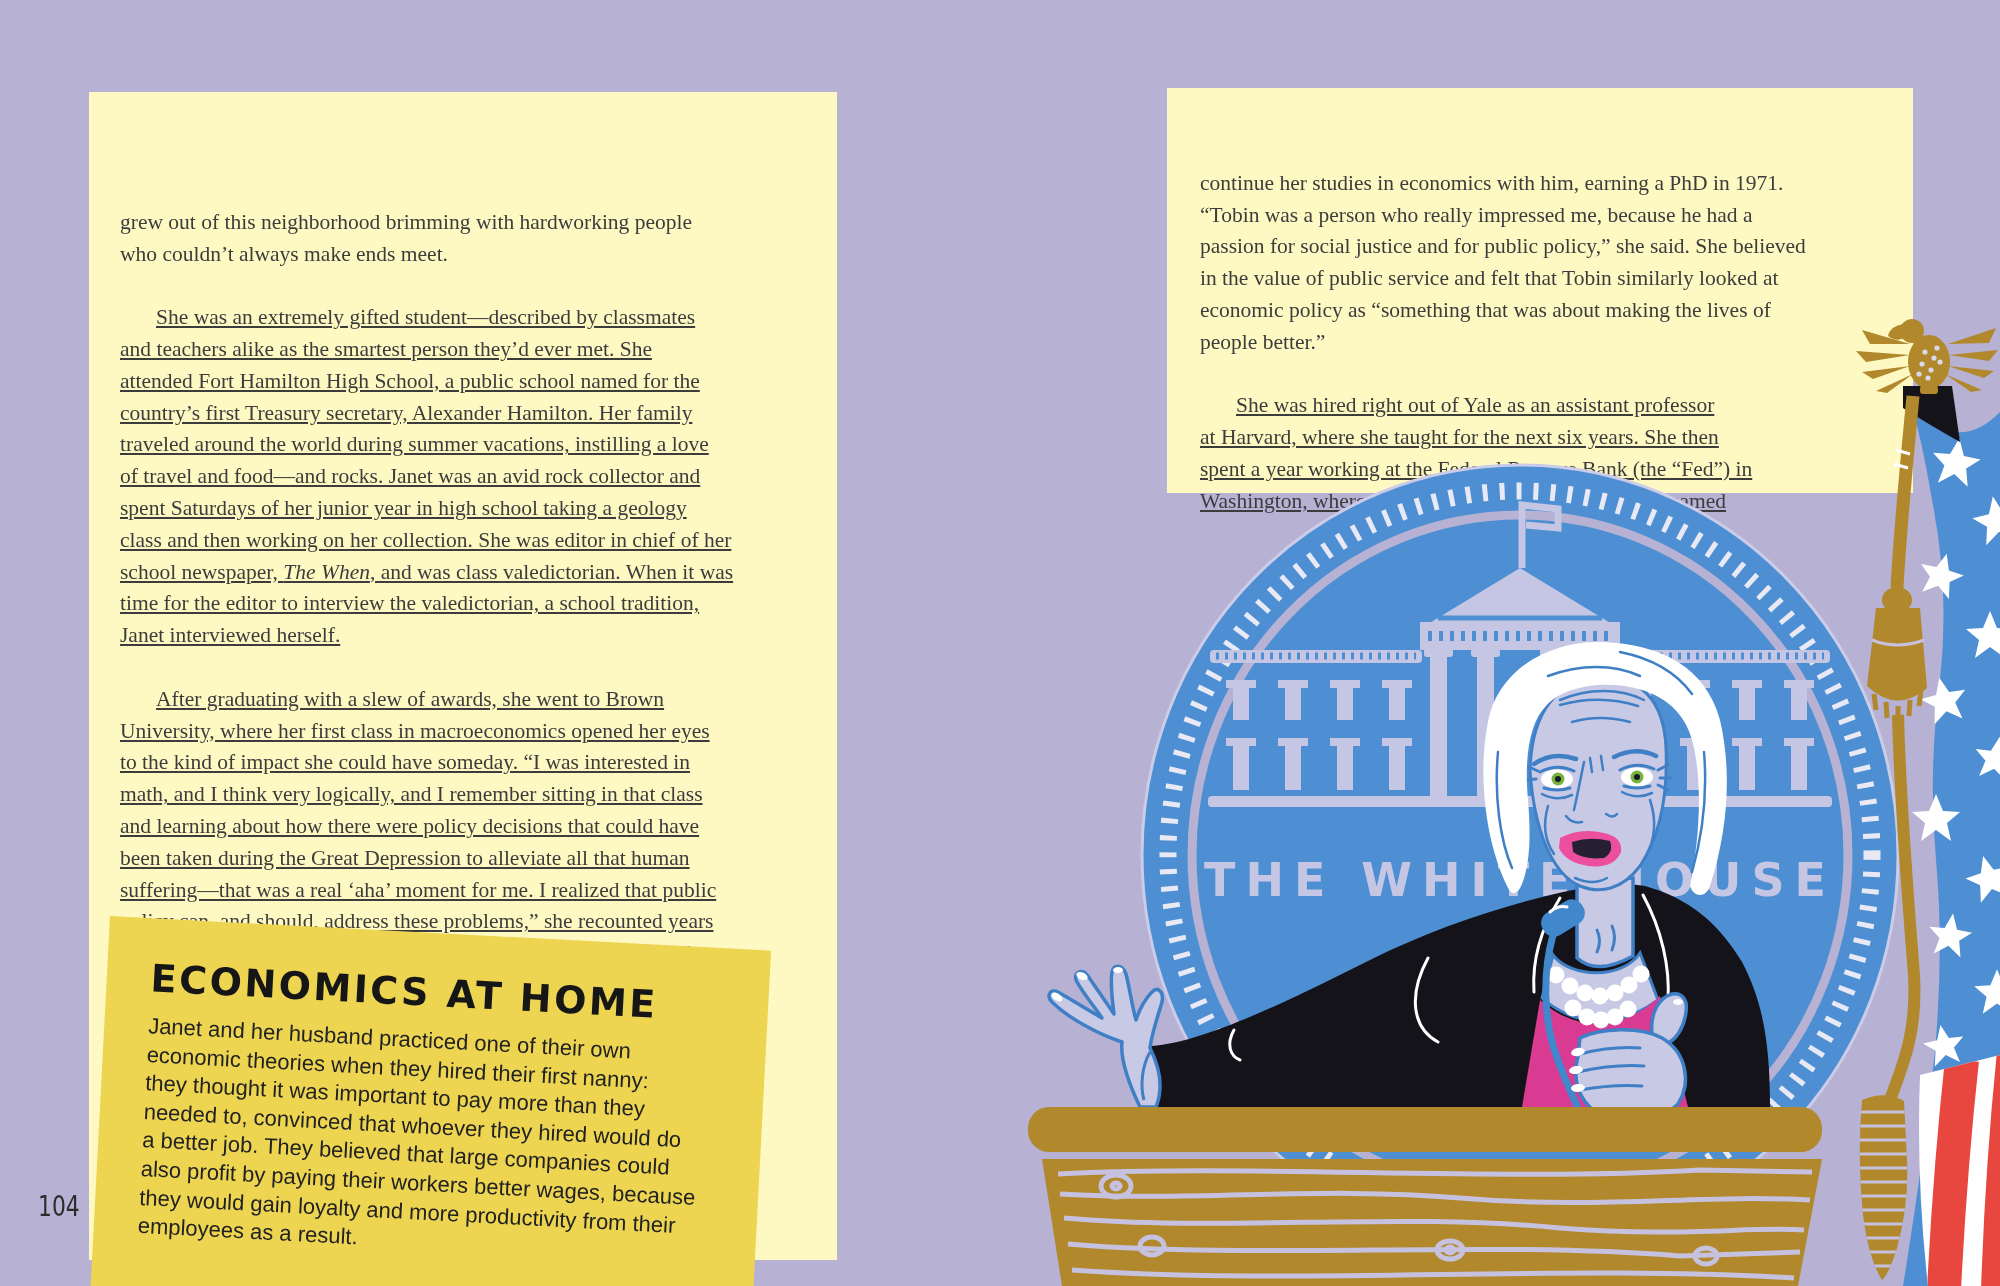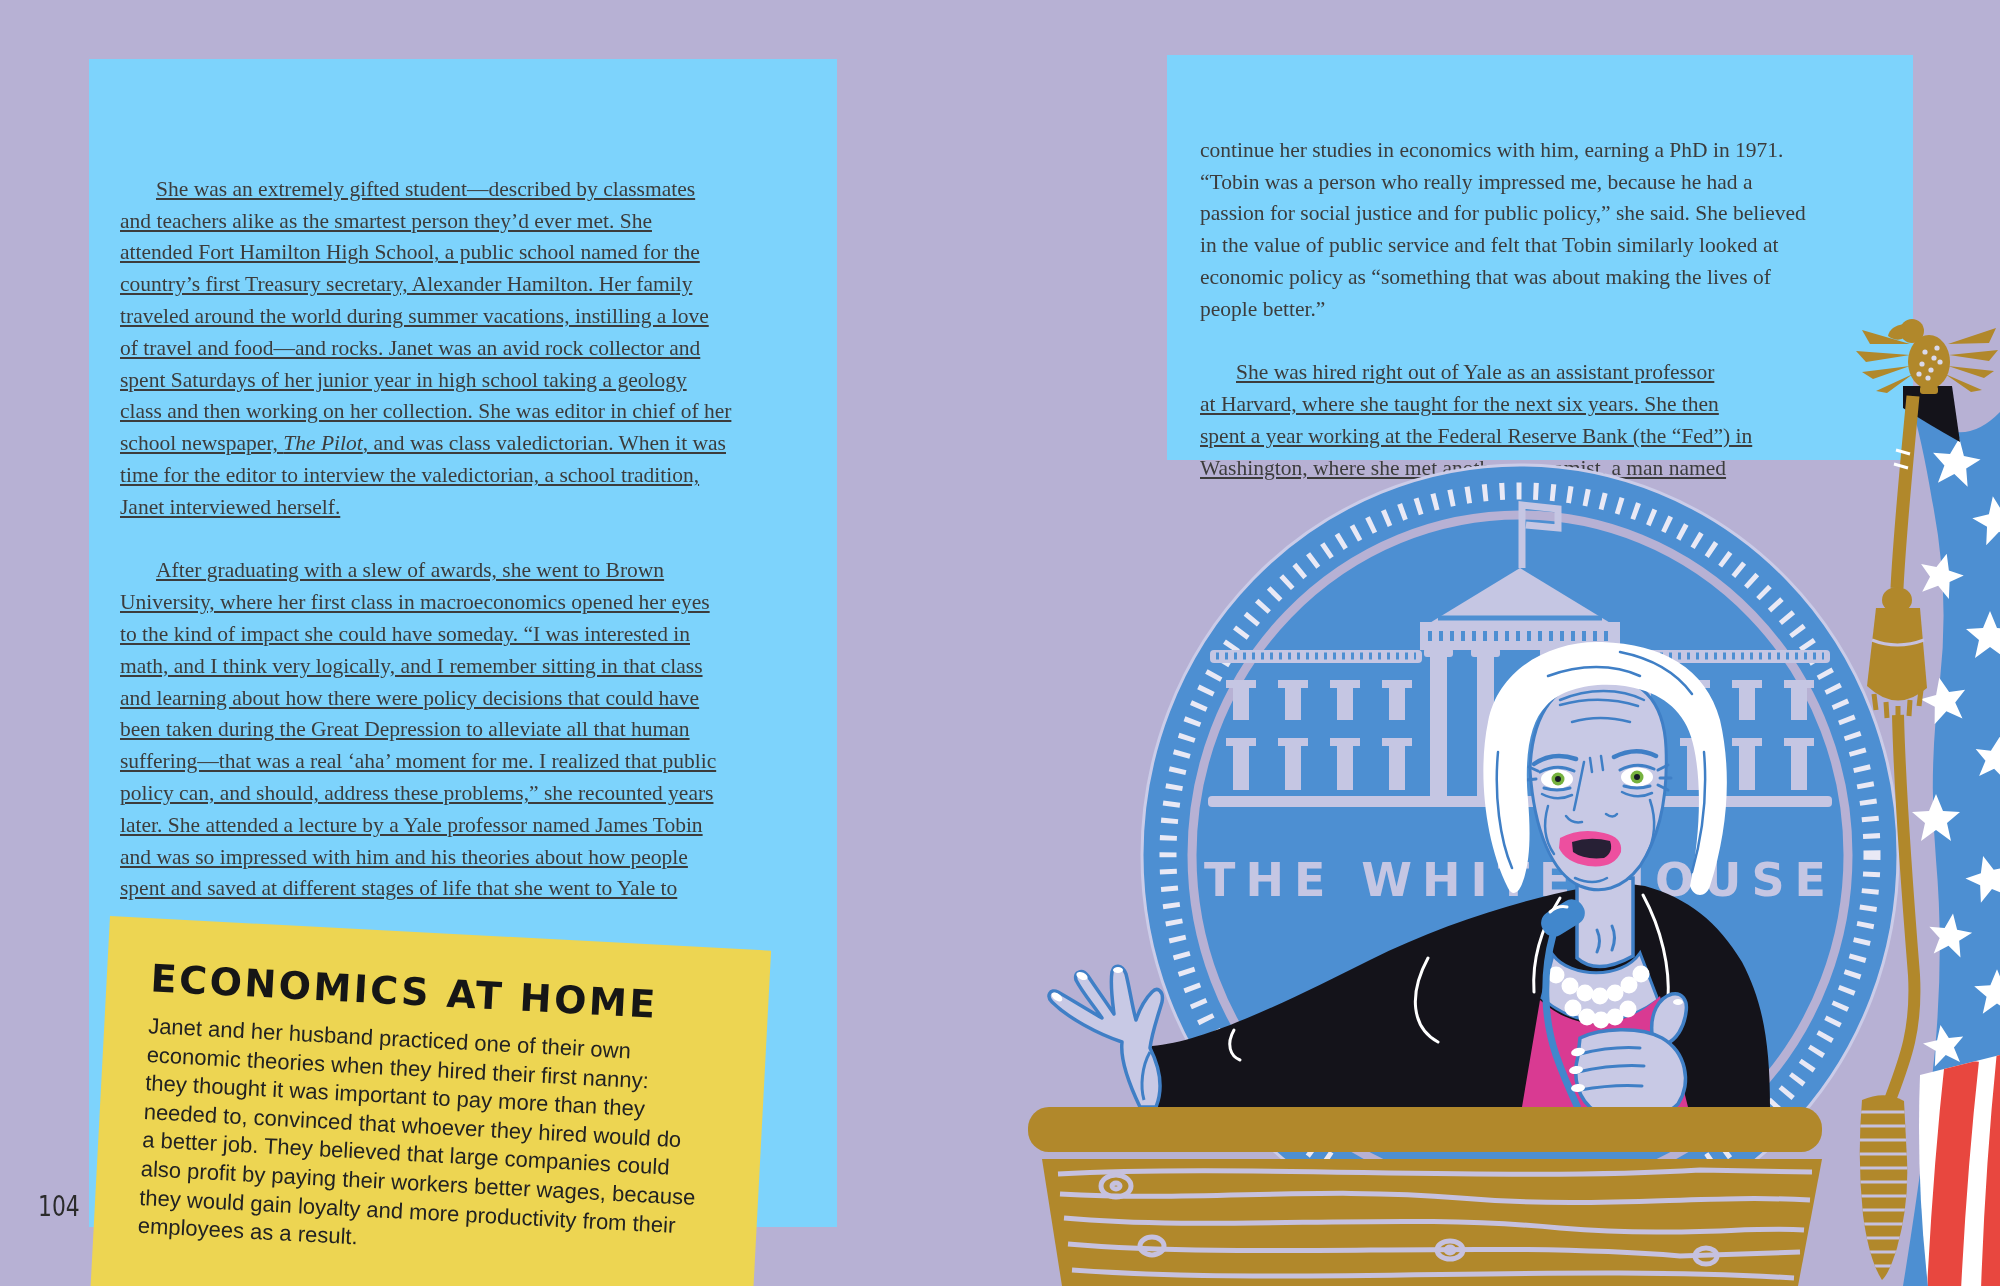--- a/index.html
+++ b/index.html
@@ -1,18 +1,18 @@
 <!DOCTYPE html>
 <html><head>
 <meta charset="utf-8">
 <style>
   html,body{margin:0;padding:0;background:#8e88a8;}
   #stage{position:relative;width:2000px;height:1286px;background:#b7b1d4;overflow:hidden;
          font-family:"Liberation Serif",serif;}
-  .page{position:absolute;background:#7dd3fc;}
+  .page{position:absolute;background:#fef9c3;margin-top:33px;}
   #left-page{left:89px;top:59px;width:748px;height:1168px;}
   #right-page{left:1167px;top:55px;width:746px;height:405px;}
   .book-text{position:absolute;color:#3c3c3c;font-size:21.5px;line-height:31.8px;
              white-space:pre-line;letter-spacing:0px;}
   #left-text{left:31px;top:83px;width:712px;}
   #right-text{left:33px;top:48px;width:700px;}
   .book-text p{margin:0;}
   .book-text p.indent{text-indent:36px;text-decoration:underline;}
   .book-text i{font-style:italic;}
   #page-number{position:absolute;left:38px;top:1190px;color:#2b2b2b;
@@ -26,29 +26,31 @@
                font-size:22px;line-height:28.6px;white-space:pre-line;}
   #illustration{position:absolute;left:1000px;top:200px;width:1000px;height:1086px;}
 </style>
 </head>
 <body>
 
 <div id="stage">
 
   <div id="left-page" class="page">
     <div id="left-text" class="book-text">
+      <p>grew out of this neighborhood brimming with hardworking people
+who couldn’t always make ends meet.</p>
       <p class="indent"><span>She was an extremely gifted student—described by classmates
 and teachers alike as the smartest person they’d ever met. She
 attended Fort Hamilton High School, a public school named for the
 country’s first Treasury secretary, Alexander Hamilton. Her family
 traveled around the world during summer vacations, instilling a love
 of travel and food—and rocks. Janet was an avid rock collector and
 spent Saturdays of her junior year in high school taking a geology
 class and then working on her collection. She was editor in chief of her
-school newspaper, </span><i>The Pilot</i><span>, and was class valedictorian. When it was
+school newspaper, </span><i>The When</i><span>, and was class valedictorian. When it was
 time for the editor to interview the valedictorian, a school tradition,
 Janet interviewed herself.</span></p>
       <p class="indent">After graduating with a slew of awards, she went to Brown
 University, where her first class in macroeconomics opened her eyes
 to the kind of impact she could have someday. “I was interested in
 math, and I think very logically, and I remember sitting in that class
 and learning about how there were policy decisions that could have
 been taken during the Great Depression to alleviate all that human
 suffering—that was a real ‘aha’ moment for me. I realized that public
 policy can, and should, address these problems,” she recounted years

